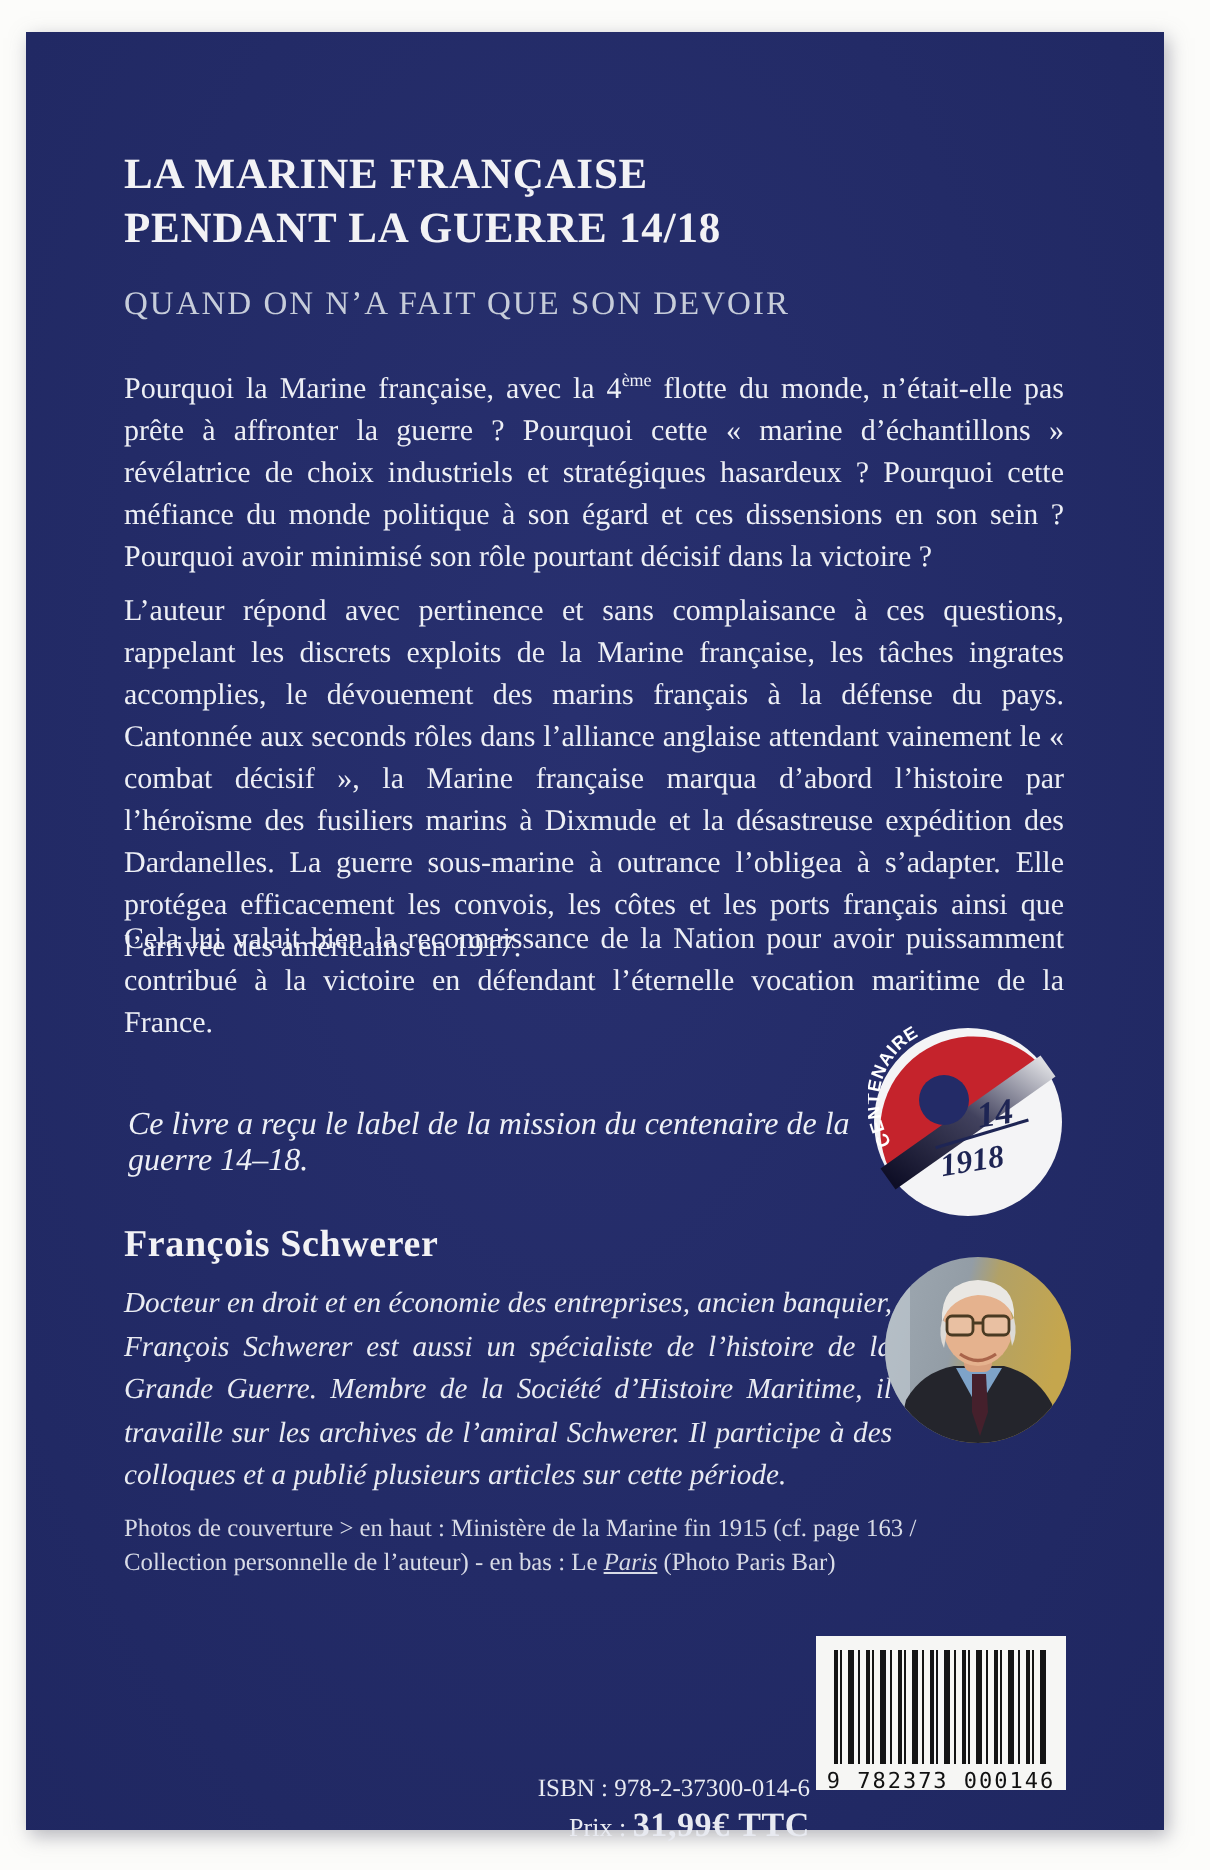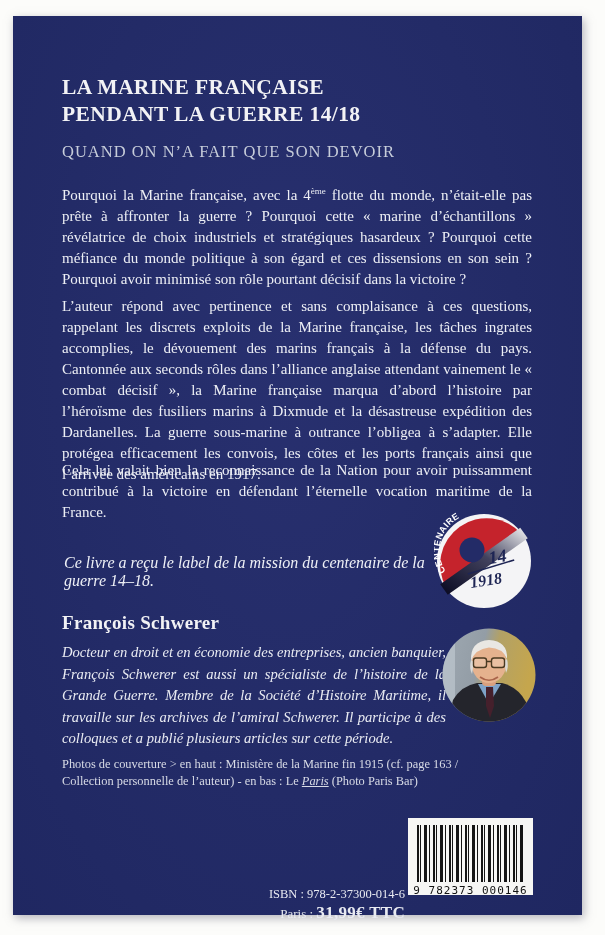--- a/index.html
+++ b/index.html
@@ -120,21 +120,21 @@
         <line x1="44.5" y1="33.5" x2="49.5" y2="33.5" stroke="#4a3a22" stroke-width="1.4"></line>
         <path d="M38,49 Q47,55.5 56,49" stroke="#a9644a" stroke-width="1.6" fill="none"></path>
       </g>
     </svg>
 
     <div class="abs credits"><span>Photos de couverture &gt; en haut : Ministère de la Marine fin 1915 (cf. page 163 / Collection personnelle de l’auteur) - en bas : Le </span><span class="it">Paris</span><span> (Photo Paris Bar)</span></div>
 
 
     <div class="abs imprint">
       <div class="isbn">ISBN : 978-2-37300-014-6</div>
-      <div class="price-line"><span>Paris : </span><span class="price-value">31,99€ TTC</span></div>
+      <div class="price-line"><span>Prix : </span><span class="price-value">31,99€ TTC</span></div>
     </div>
 
     <div class="abs barcode">
       <div class="bars"></div>
       <div class="digits">9 782373 000146</div>
     </div>
 
   </div>
 </div>
 

